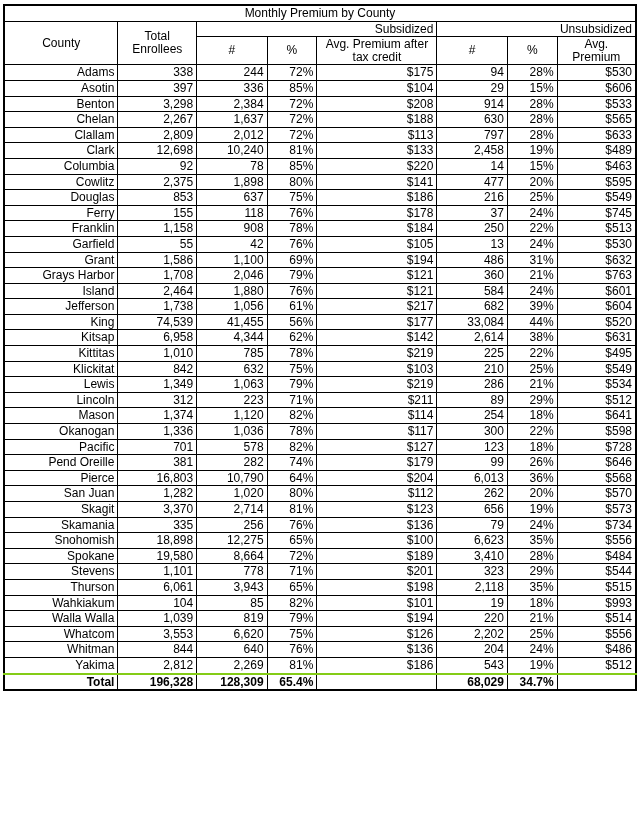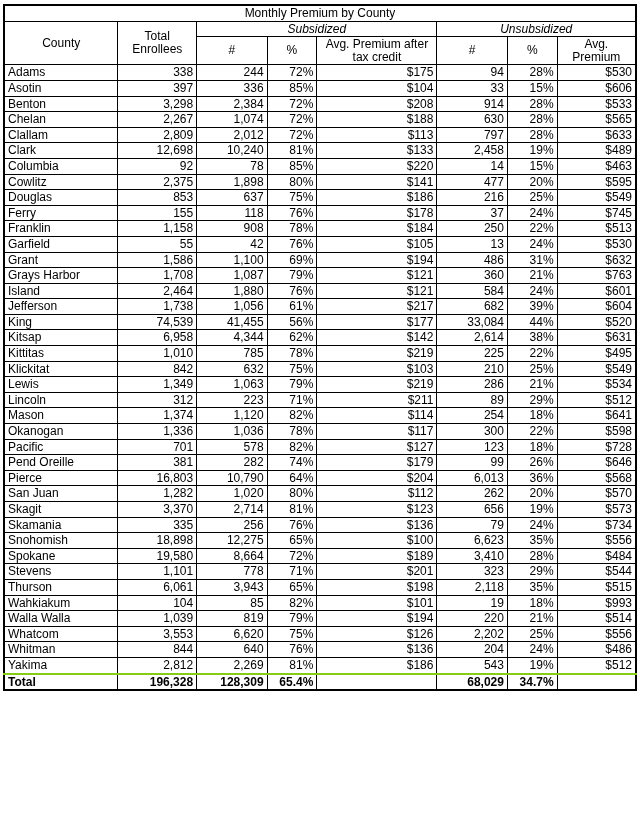--- a/index.html
+++ b/index.html
@@ -36,36 +36,36 @@
   .title-cell {
     font-size: 15px;
     font-weight: bold;
     text-align: center;
     padding: 3px 0 4px 0;
     border: 1px solid #000;
   }
   .grp-head {
     font-size: 13px;
     font-weight: bold;
-    text-align: center;
+    text-align: right;
     padding: 2px 0;
-    font-style: italic;
   }
   .col-head {
     font-size: 12px;
     font-weight: bold;
     text-align: center;
     padding: 2px 2px;
   }
   .county-head {
     font-size: 13px;
     font-weight: bold;
     text-align: center;
   }
   td.county {
+    text-align: right;
     padding-right: 4px;
   }
   td.num {
     text-align: right;
     padding-right: 4px;
   }
   tr.total td {
     font-weight: bold;
     border-top: 2px solid #84cc16;
   }
@@ -122,38 +122,38 @@
           <td class="num">94</td>
           <td class="num">28%</td>
           <td class="num">$530</td>
         </tr>
         <tr>
           <td class="county">Asotin</td>
           <td class="num">397</td>
           <td class="num">336</td>
           <td class="num">85%</td>
           <td class="num">$104</td>
-          <td class="num">33</td>
+          <td class="num">29</td>
           <td class="num">15%</td>
           <td class="num">$606</td>
         </tr>
         <tr>
           <td class="county">Benton</td>
           <td class="num">3,298</td>
           <td class="num">2,384</td>
           <td class="num">72%</td>
           <td class="num">$208</td>
           <td class="num">914</td>
           <td class="num">28%</td>
           <td class="num">$533</td>
         </tr>
         <tr>
           <td class="county">Chelan</td>
           <td class="num">2,267</td>
-          <td class="num">1,074</td>
+          <td class="num">1,637</td>
           <td class="num">72%</td>
           <td class="num">$188</td>
           <td class="num">630</td>
           <td class="num">28%</td>
           <td class="num">$565</td>
         </tr>
         <tr>
           <td class="county">Clallam</td>
           <td class="num">2,809</td>
           <td class="num">2,012</td>
@@ -239,21 +239,21 @@
           <td class="num">1,100</td>
           <td class="num">69%</td>
           <td class="num">$194</td>
           <td class="num">486</td>
           <td class="num">31%</td>
           <td class="num">$632</td>
         </tr>
         <tr>
           <td class="county">Grays Harbor</td>
           <td class="num">1,708</td>
-          <td class="num">1,087</td>
+          <td class="num">2,046</td>
           <td class="num">79%</td>
           <td class="num">$121</td>
           <td class="num">360</td>
           <td class="num">21%</td>
           <td class="num">$763</td>
         </tr>
         <tr>
           <td class="county">Island</td>
           <td class="num">2,464</td>
           <td class="num">1,880</td>

